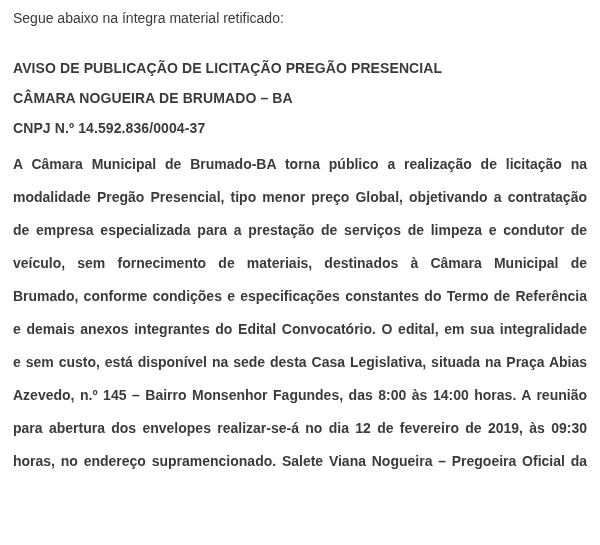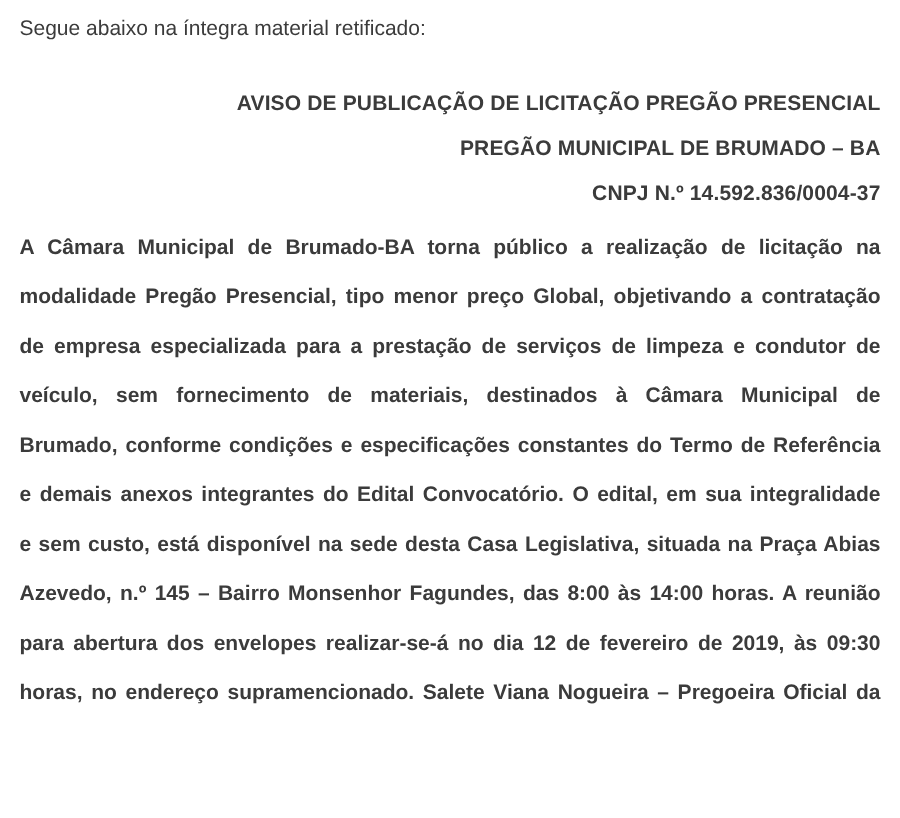--- a/index.html
+++ b/index.html
@@ -19,21 +19,21 @@
     padding: 8px 13px 0 13px;
     overflow: hidden;
   }
   .intro-line {
     text-align: left;
     line-height: 20px;
     margin: 0 0 30px 0;
     font-weight: 400;
   }
   .h-center {
-    text-align: right;
+    text-align: left;
     font-weight: 700;
     line-height: 20px;
     margin: 0 0 10px 0;
     letter-spacing: 0.1px;
   }
   .subject-heading {
     margin-top: 35px;
     margin-bottom: 0;
   }
   .body-paragraph {
@@ -55,21 +55,21 @@
 </style>
 </head>
 <body>
 
 <div class="page">
 
   <p class="intro-line">Segue abaixo na íntegra material retificado:</p>
 
   <div class="h-center">AVISO DE PUBLICAÇÃO DE LICITAÇÃO PREGÃO PRESENCIAL</div>
 
-  <div class="h-center">PREGÃO MUNICIPAL DE BRUMADO – BA</div>
+  <div class="h-center">CÂMARA NOGUEIRA DE BRUMADO – BA</div>
 
   <div class="h-center">CNPJ N.º 14.592.836/0004-37</div>
 
 
   <p class="body-paragraph">A Câmara Municipal de Brumado-BA torna público a realização de licitação na modalidade Pregão Presencial, tipo menor preço Global, objetivando a contratação de empresa especializada para a prestação de serviços de limpeza e condutor de veículo, sem fornecimento de materiais, destinados à Câmara Municipal de Brumado, conforme condições e especificações constantes do Termo de Referência e demais anexos integrantes do Edital Convocatório. O edital, em sua integralidade e sem custo, está disponível na sede desta Casa Legislativa, situada na Praça Abias Azevedo, n.º 145 – Bairro Monsenhor Fagundes, das 8:00 às 14:00 horas. A reunião para abertura dos envelopes realizar-se-á no dia 12 de fevereiro de 2019, às 09:30 horas, no endereço supramencionado. Salete Viana Nogueira – Pregoeira Oficial da Câmara Municipal de Brumado. Fone: (77) 3453 – 8601. Brumado-BA, 30 de janeiro de 2019.</p>
 
   <div class="h-center signature-name">SALETE VIANA NOGUEIRA</div>
 
   <div class="h-center signature-role">PREGOEIRA</div>
 

